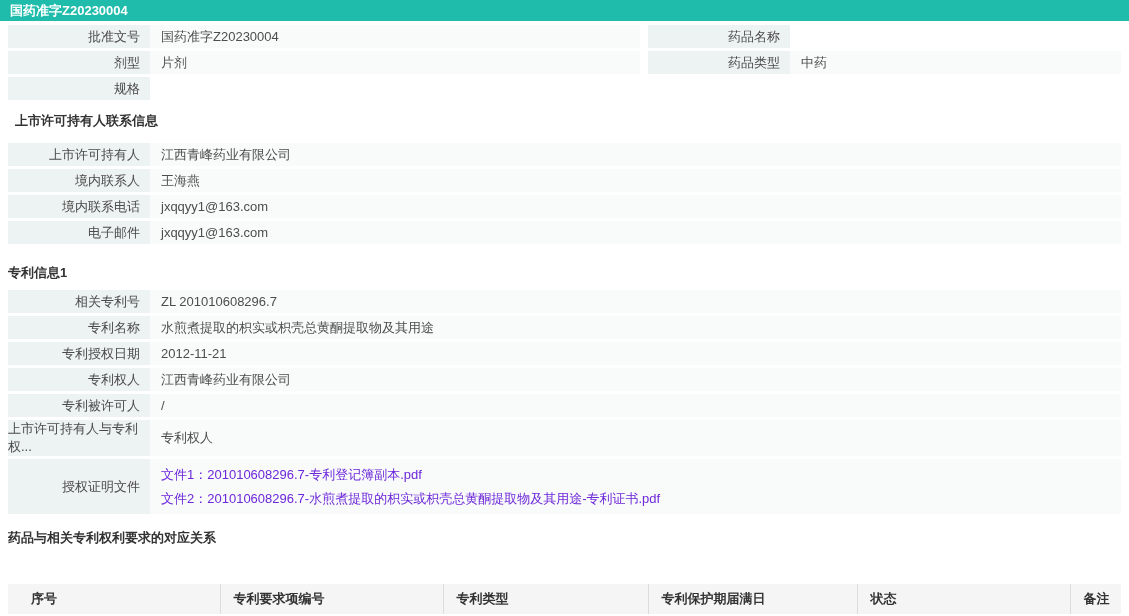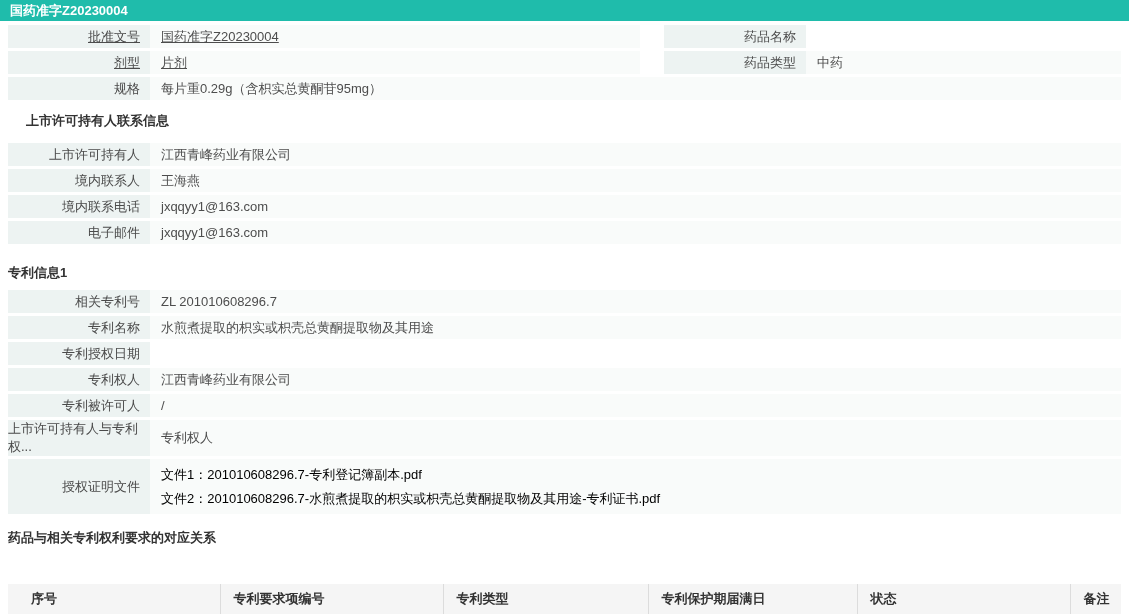--- a/index.html
+++ b/index.html
@@ -12,43 +12,43 @@
   }
   .banner {
     height:21px; line-height:21px;
     background:#1fbcab; color:#ffffff;
     font-weight:700; font-size:13px;
     padding-left:10px;
   }
   .content { padding:1px 8px 0 8px; }
 
   .info-row { display:flex; margin-top:3px; align-items:stretch; }
-  .half-left  { display:flex; width:632px; flex:none;text-decoration:underline; }
-  .half-right { display:flex; flex:1; margin-left:24px; }
+  .half-left  { display:flex; width:632px; flex:none; }
+  .half-right { display:flex; flex:1; margin-left:8px; }
 
   .label-cell {
     width:142px; flex:none; min-height:23px;
     background:#edf3f2;
     display:flex; align-items:center; justify-content:flex-end;
     padding-right:10px; color:#4a4a4a;
   }
   .value-cell {
     flex:1; min-height:23px;
     background:#f9fbfa;
     display:flex; align-items:center;
     padding-left:11px; color:#4d4d4d;
   }
   .value-cell.files {
     flex-direction:column; align-items:flex-start; justify-content:center;
     padding:5px 0 5px 11px; gap:3px; min-height:52px;
   }
-  .file-link { color:#000000; text-decoration:none; line-height:21px; cursor:pointer; }
+  .file-link { color:#6d28d9; text-decoration:none; line-height:21px; cursor:pointer; }
 
   .section-title { font-weight:700; color:#333333; font-size:13px; }
-  .t1 { margin:12px 0 13px 18px; }
+  .t1 { margin:12px 0 13px 7px; }
   .t2 { margin:20px 0 8px 0; }
   .t3 { margin:15px 0 37px 0; }
 
   table.claims { width:100%; border-collapse:collapse; table-layout:fixed; }
   table.claims th {
     background:#f5f5f5; text-align:left; font-weight:700; color:#333333;
     font-size:13px; padding:6px 4px 6px 13px;
     border-left:1px solid #dcdcdc;
   }
   table.claims th:first-child { border-left:none; padding-left:23px; }
@@ -77,21 +77,20 @@
         <div class="label-cell">剂型</div>
         <div class="value-cell">片剂</div>
       </div>
       <div class="half-right">
         <div class="label-cell">药品类型</div>
         <div class="value-cell">中药</div>
       </div>
     </div>
     <div class="info-row">
       <div class="label-cell">规格</div>
-      <div class="value-cell">每片重0.29g（含枳实总黄酮苷95mg）</div>
     </div>
   </div>
 
   <div class="section-title t1">上市许可持有人联系信息</div>
   <div>
     <div class="info-row">
       <div class="label-cell">上市许可持有人</div>
       <div class="value-cell">江西青峰药业有限公司</div>
     </div>
     <div class="info-row">
@@ -113,20 +112,21 @@
     <div class="info-row">
       <div class="label-cell">相关专利号</div>
       <div class="value-cell">ZL 201010608296.7</div>
     </div>
     <div class="info-row">
       <div class="label-cell">专利名称</div>
       <div class="value-cell">水煎煮提取的枳实或枳壳总黄酮提取物及其用途</div>
     </div>
     <div class="info-row">
       <div class="label-cell">专利授权日期</div>
+      <div class="value-cell">2012-11-21</div>
     </div>
     <div class="info-row">
       <div class="label-cell">专利权人</div>
       <div class="value-cell">江西青峰药业有限公司</div>
     </div>
     <div class="info-row">
       <div class="label-cell">专利被许可人</div>
       <div class="value-cell">/</div>
     </div>
     <div class="info-row">

